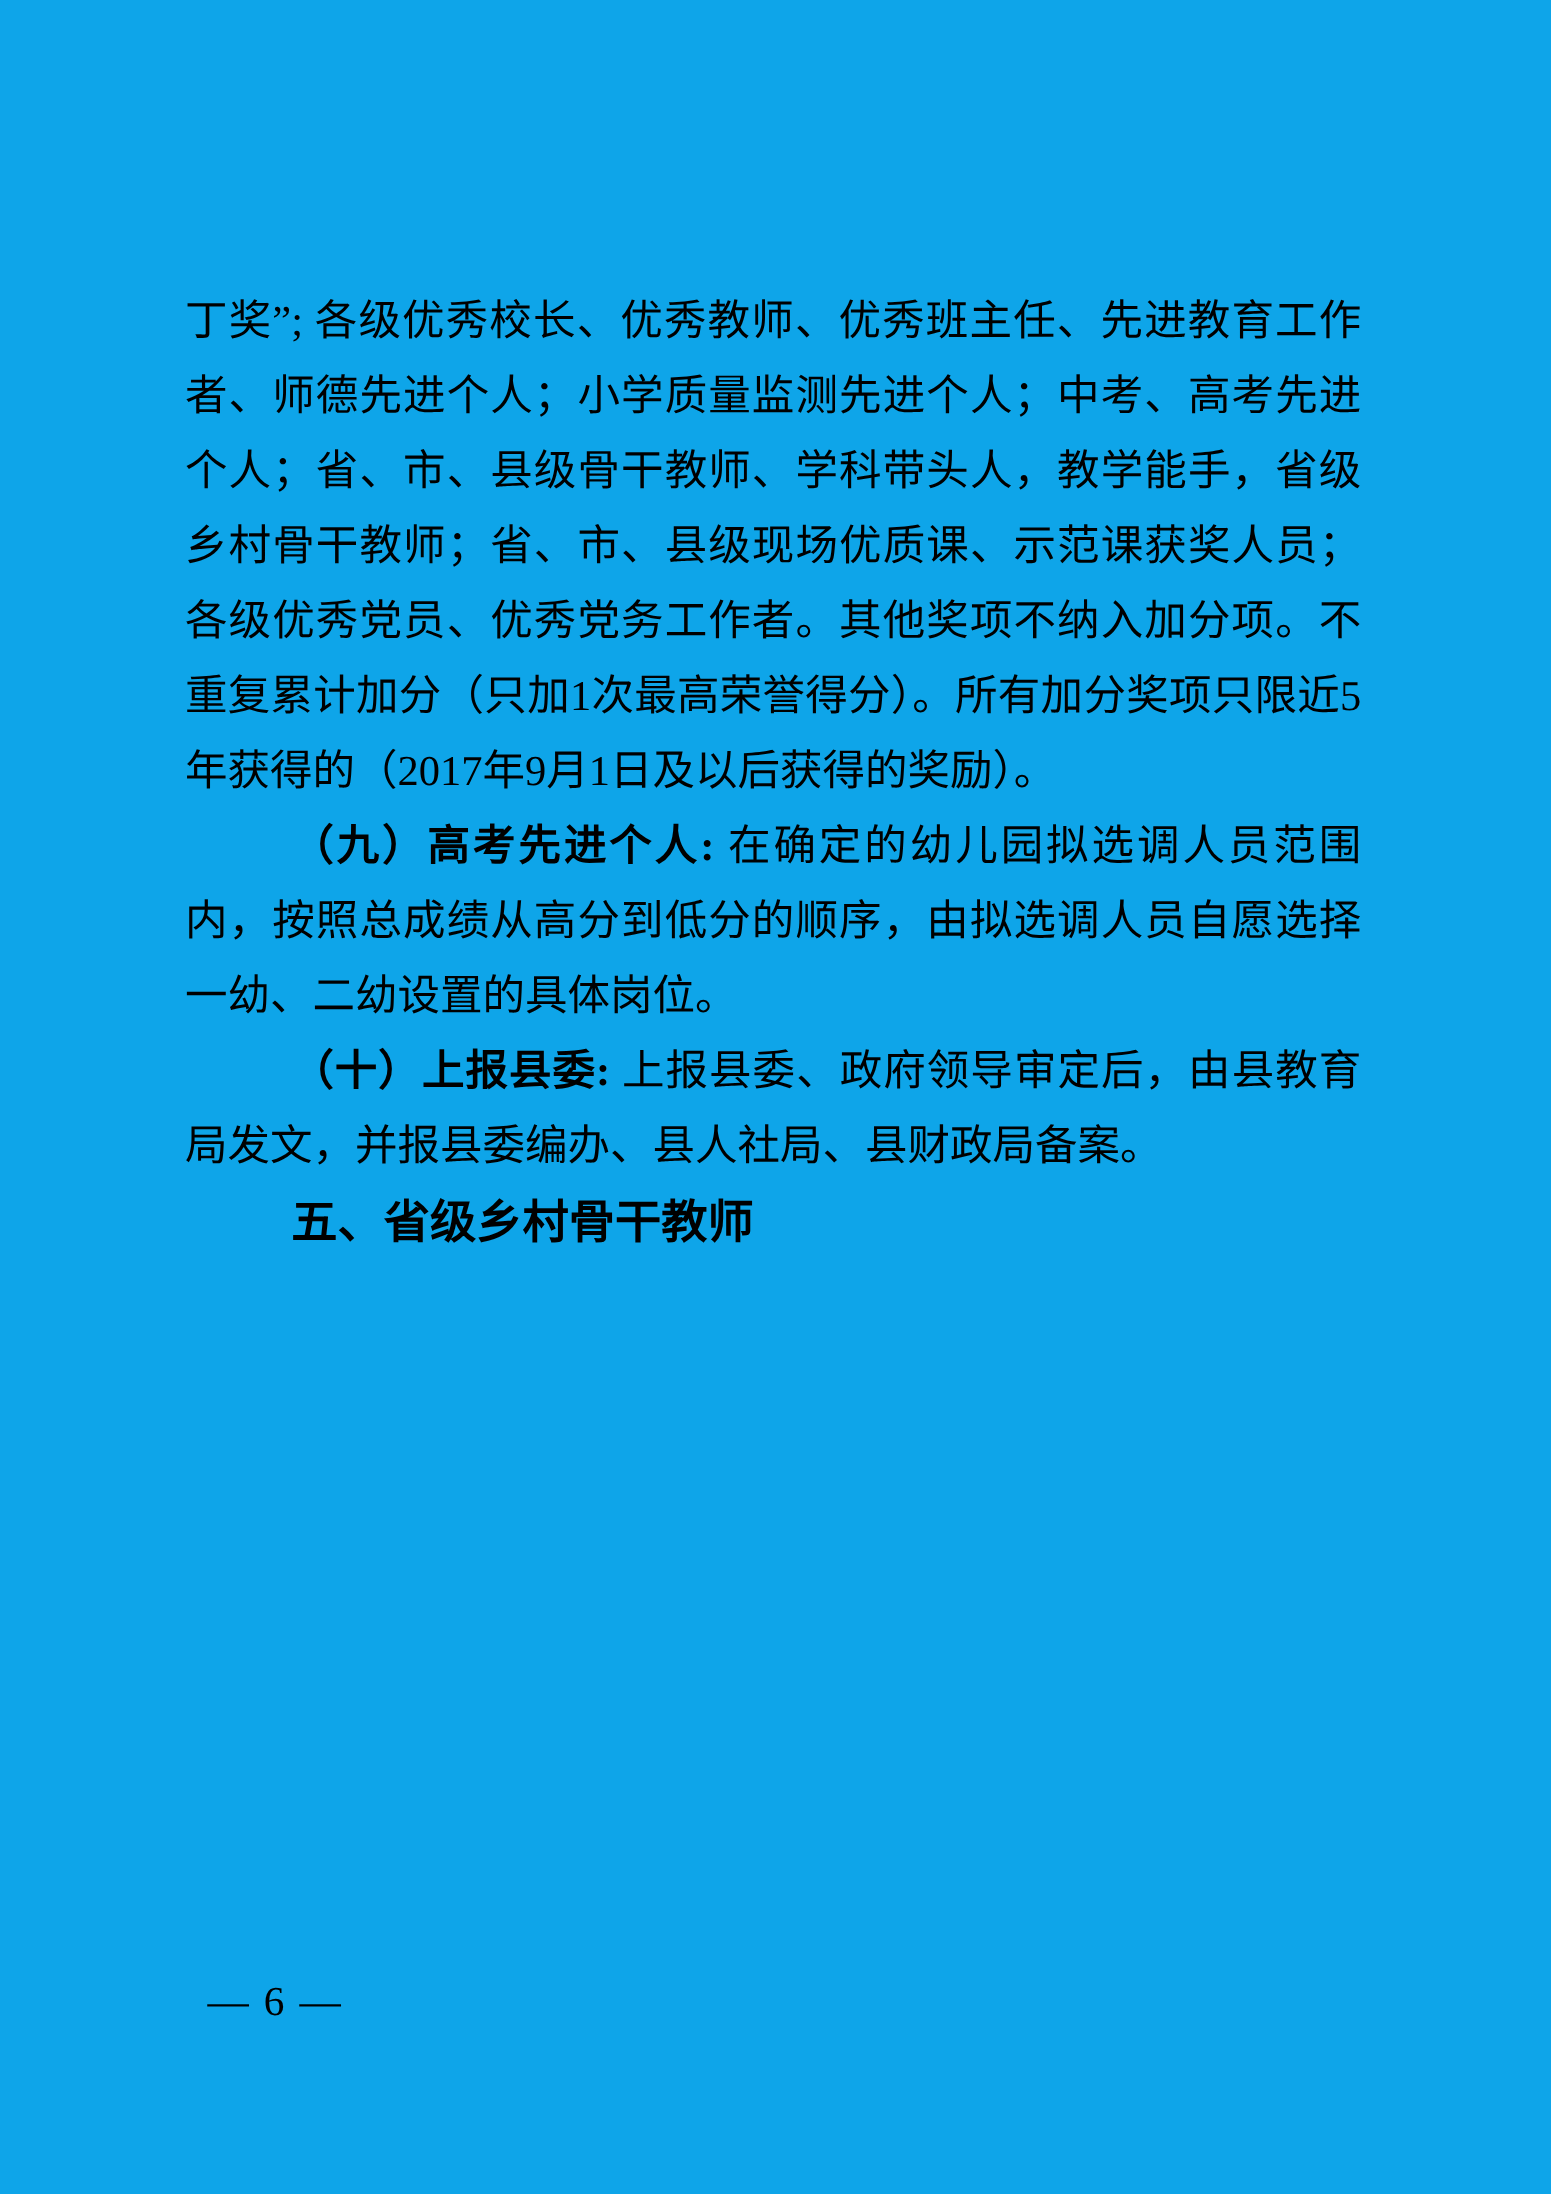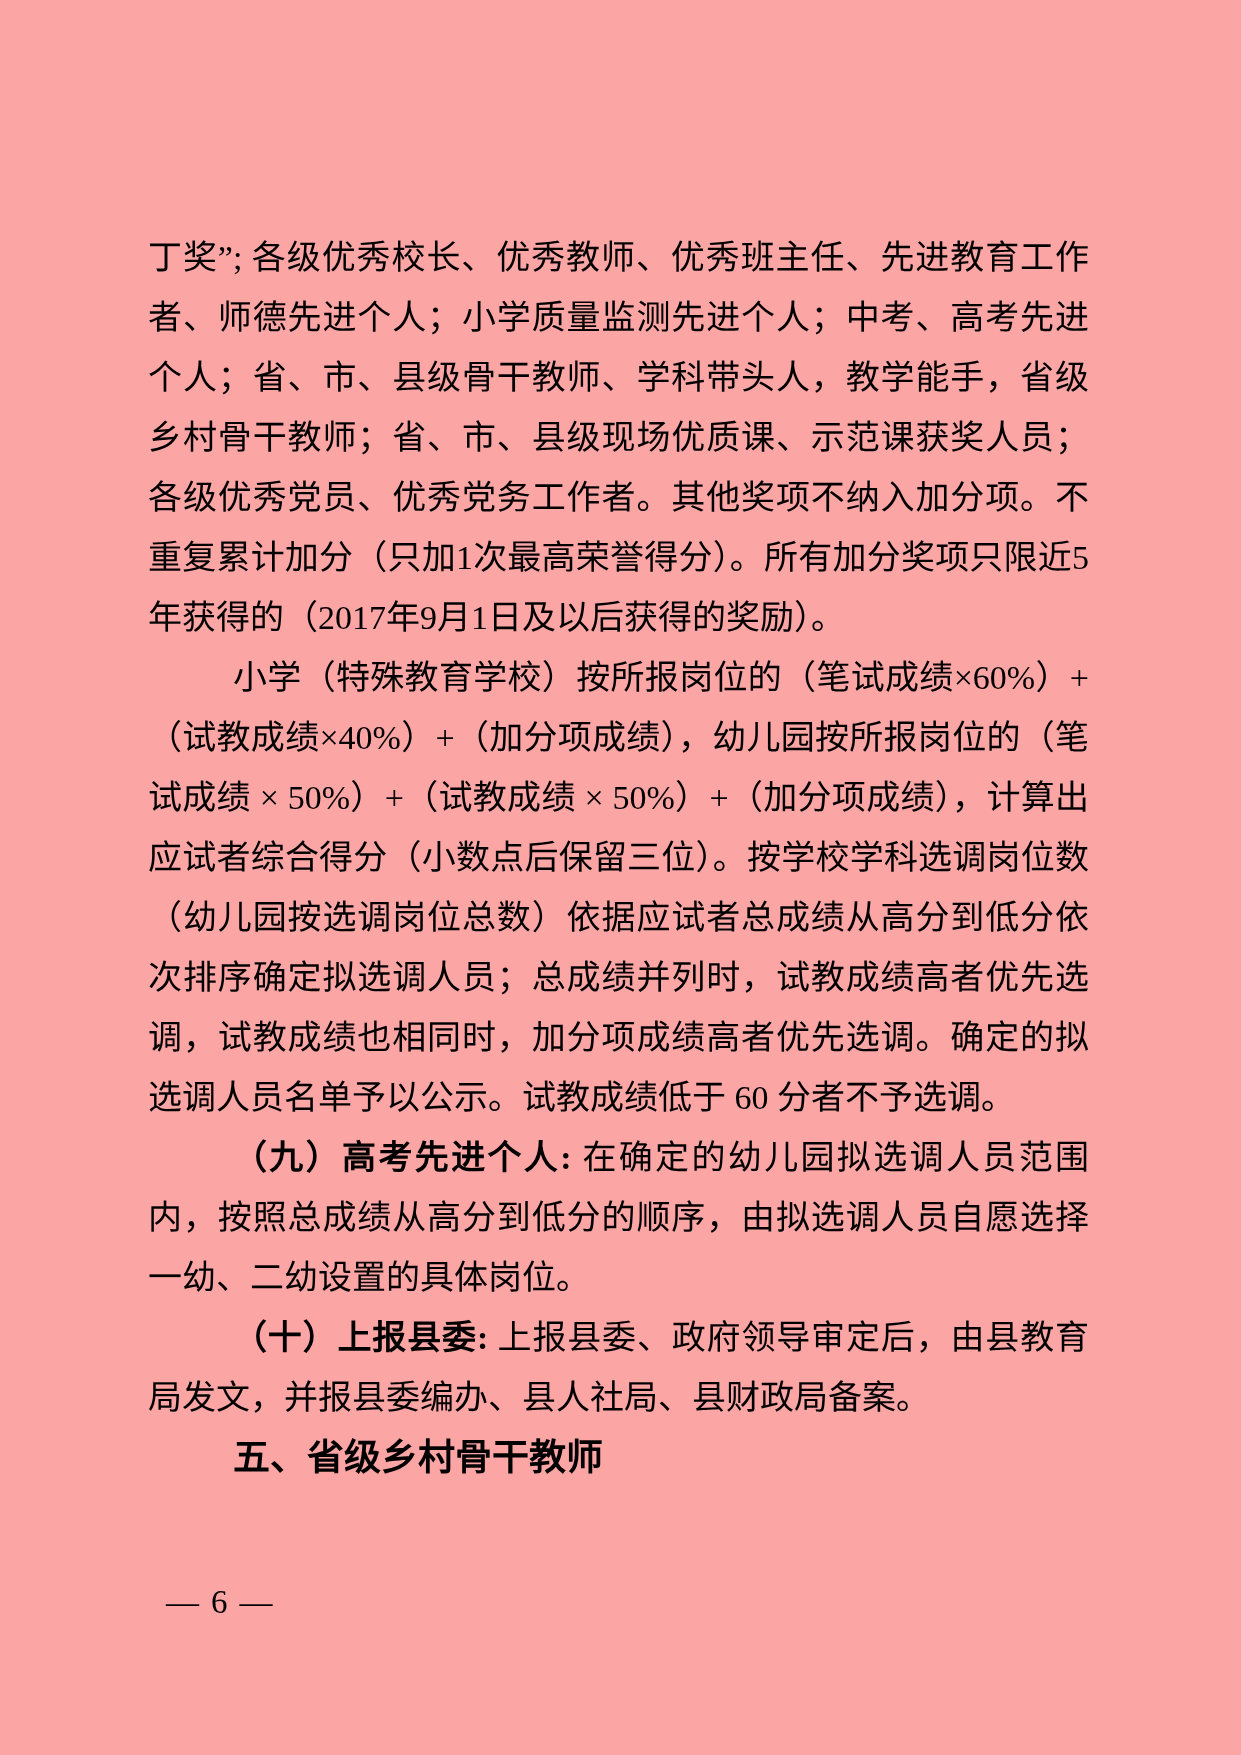--- a/index.html
+++ b/index.html
@@ -4,21 +4,21 @@
 <style>
   html, body {
     margin: 0;
     padding: 0;
     background: #ffffff;
   }
   .page {
     position: relative;
     width: 1241px;
     height: 1755px;
-    background: #fca5a5;
+    background: #0ea5e9;
     color: #000000;
     font-family: "Liberation Serif", "DejaVu Serif", serif;
     overflow: hidden;
   }
   .text-block {
     position: absolute;
     left: 148px;
     top: 228px;
     width: 941px;
   }
@@ -69,21 +69,20 @@
 </head>
 <body>
 
 <div class="page">
 
   <main class="text-block">
 
     <p class="para">丁奖”; 各级优秀校长、优秀教师、优秀班主任、先进教育工作者、师德先进个人；小学质量监测先进个人；中考、高考先进个人；省、市、县级骨干教师、学科带头人，教学能手，省级乡村骨干教师；省、市、县级现场优质课、示范课获奖人员；各级优秀党员、优秀党务工作者。其他奖项不纳入加分项。不重复累计加分（只加1次最高荣誉得分）。所有加分奖项只限近5年获得的（2017年9月1日及以后获得的奖励）。</p>
 
 
-    <p class="para indent">小学（特殊教育学校）按所报岗位的（笔试成绩×60%）+（试教成绩×40%）+（加分项成绩），幼儿园按所报岗位的（笔试成绩 × 50%）+（试教成绩 × 50%）+（加分项成绩），计算出应试者综合得分（小数点后保留三位）。按学校学科选调岗位数（幼儿园按选调岗位总数）依据应试者总成绩从高分到低分依次排序确定拟选调人员；总成绩并列时，试教成绩高者优先选调，试教成绩也相同时，加分项成绩高者优先选调。确定的拟选调人员名单予以公示。试教成绩低于 60 分者不予选调。</p>
 
     <p class="para indent"><span class="lead-bold">（九）高考先进个人:</span><span> 在确定的幼儿园拟选调人员范围内，按照总成绩从高分到低分的顺序，由拟选调人员自愿选择一幼、二幼设置的具体岗位。</span></p>
 
     <p class="para indent"><span class="lead-bold">（十）上报县委:</span><span> 上报县委、政府领导审定后，由县教育局发文，并报县委编办、县人社局、县财政局备案。</span></p>
 
     <h2 class="section-heading">五、省级乡村骨干教师</h2>
 
   </main>
 
   <footer class="footer">

